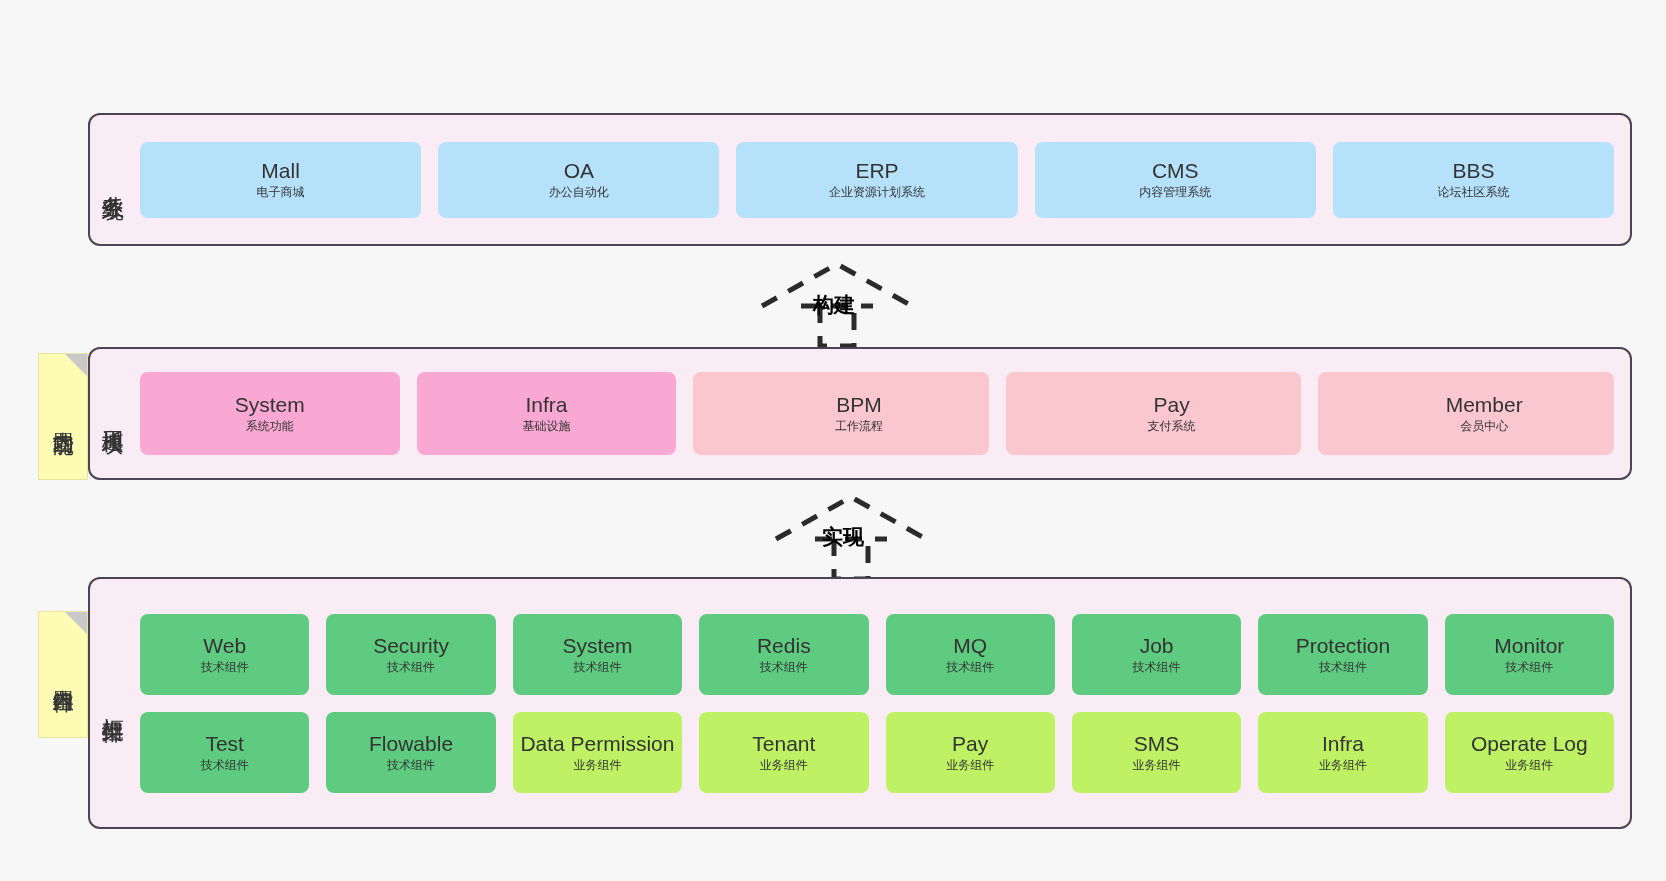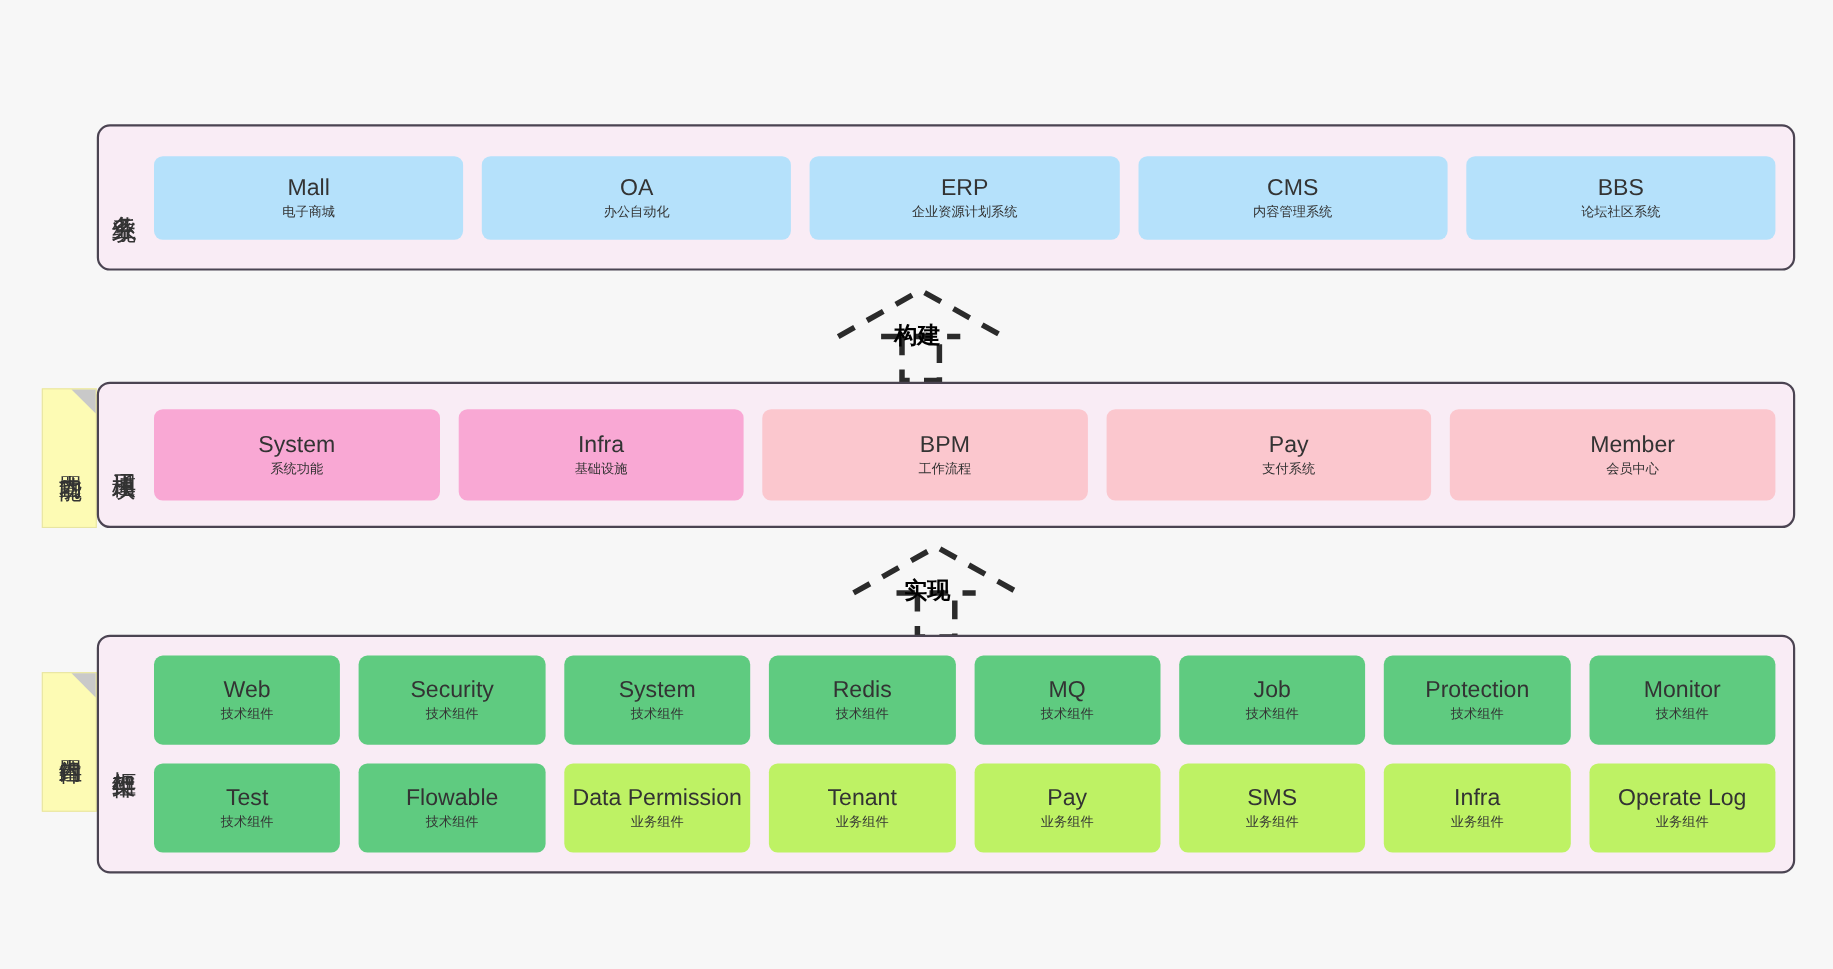--- a/index.html
+++ b/index.html
@@ -73,21 +73,21 @@
   #layer-business { left: 88px;  top: 113px; width: 1544px; height: 133px; }
   #layer-business .layer-body { gap: 0; }
   #layer-business .cell { height: 76px; background: #b5e1fb; }
 
   #layer-modules  { left: 88px;  top: 347px; width: 1544px; height: 133px; }
   #layer-modules .layer-body { gap: 0; }
   #layer-modules .cell { height: 83px; }
   #layer-modules .cell.strong { background: #f9a8d4; }
   #layer-modules .cell.soft   { background: #fbc7ce; padding-left: 40px; }
 
-  #layer-framework { left: 88px; top: 577px; width: 1544px; height: 217px; justify-content: center; }
+  #layer-framework { left: 88px; top: 577px; width: 1544px; height: 252px; justify-content: center; }
   #layer-framework .cell { height: 81px; }
   #layer-framework .cell.tech { background: #5fcb80; }
   #layer-framework .cell.biz  { background: #bef264; }
 
   
   .note {
     position: absolute;
     box-sizing: border-box;
     background: #fdfbb4;
     border: 1px solid #e8e5a2;

